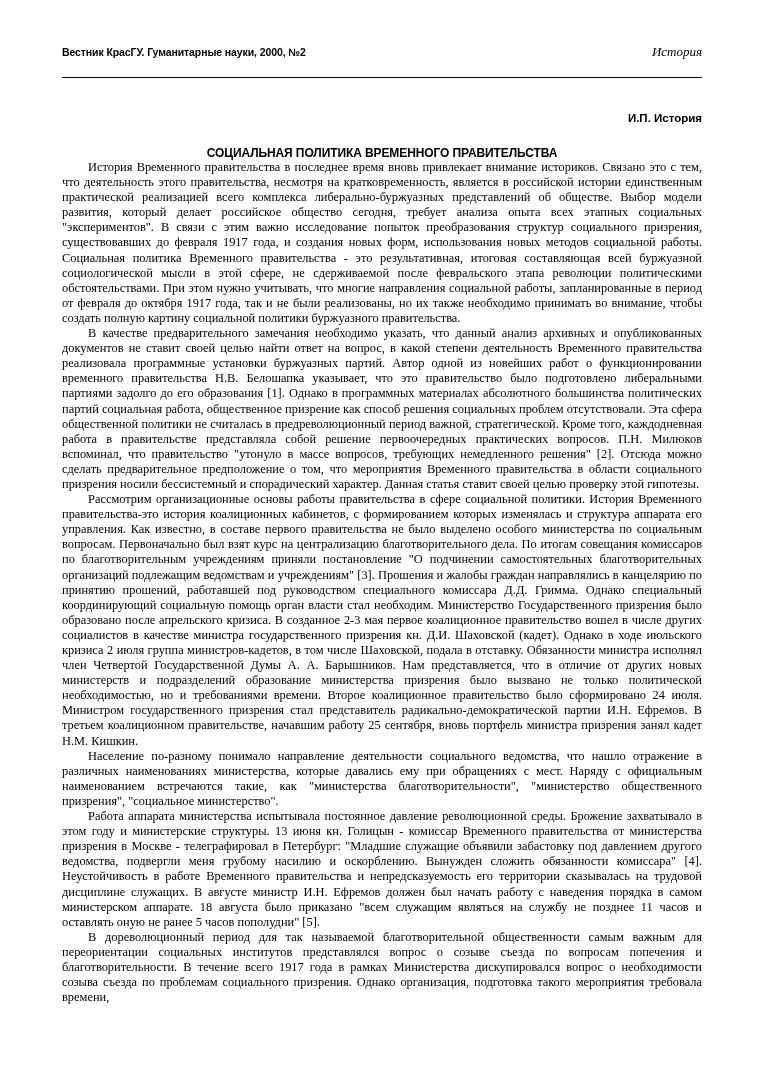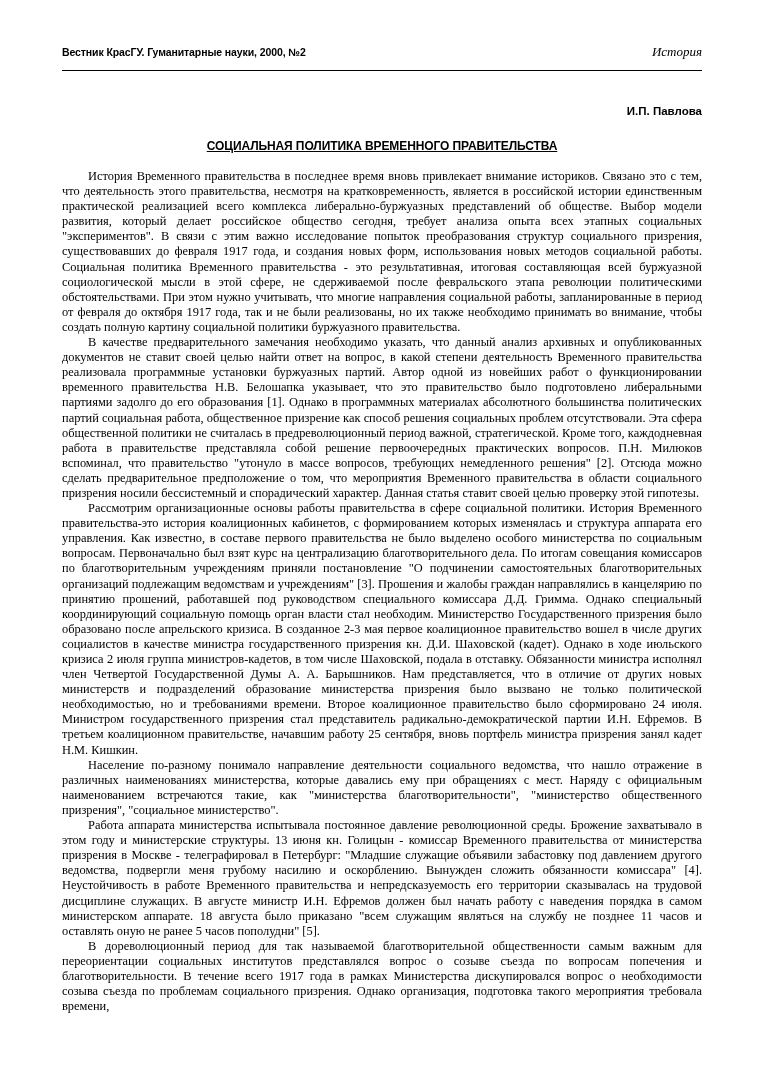--- a/index.html
+++ b/index.html
@@ -19,21 +19,21 @@
     width: 764px;
     height: 1080px;
     box-sizing: border-box;
     padding: 44px 62px 0 62px;
   }
   .header {
     display: flex;
     justify-content: space-between;
     align-items: baseline;
     border-bottom: 1.2px solid #000;
-    padding-bottom: 10px;
+    padding-bottom: 17px;
   }
   .header-left {
     font-family: "Liberation Sans", sans-serif;
     font-size: 10.5px;
     font-weight: bold;
     letter-spacing: -0.1px;
   }
   .header-right {
     font-family: "Liberation Serif", serif;
     font-style: italic;
@@ -46,24 +46,22 @@
     font-size: 11.5px;
     margin-top: 34px;
   }
   .title {
     text-align: center;
     font-family: "Liberation Sans", sans-serif;
     font-weight: bold;
     font-size: 12px;
     margin-top: 22px;
     letter-spacing: -0.1px;
-    text-decoration: underline;
   }
   .body-text {
-    margin-top: 16px;
   }
   .body-text p {
     margin: 0;
     text-align: justify;
     text-indent: 26px;
     font-size: 12.4px;
     line-height: 15.1px;
     hyphens: auto;
     -webkit-hyphens: auto;
   }
@@ -71,21 +69,21 @@
 </head>
 <body>
 
 <div class="page">
 
   <div class="header">
     <div class="header-left">Вестник КрасГУ. Гуманитарные науки, 2000, №2</div>
     <div class="header-right">История</div>
   </div>
 
-  <div class="author">И.П. Павлова</div>
+  <div class="author">И.П. История</div>
 
   <div class="title">СОЦИАЛЬНАЯ ПОЛИТИКА ВРЕМЕННОГО ПРАВИТЕЛЬСТВА</div>
 
   <div class="body-text">
     <p>История Временного правительства в последнее время вновь привлекает внимание историков. Связано это с тем, что деятельность этого правительства, несмотря на кратковременность, является в российской истории единственным практической реализацией всего комплекса либерально-буржуазных представлений об обществе. Выбор модели развития, который делает российское общество сегодня, требует анализа опыта всех этапных социальных "экспериментов". В связи с этим важно исследование попыток преобразования структур социального призрения, существовавших до февраля 1917 года, и создания новых форм, использования новых методов социальной работы. Социальная политика Временного правительства - это результативная, итоговая составляющая всей буржуазной социологической мысли в этой сфере, не сдерживаемой после февральского этапа революции политическими обстоятельствами. При этом нужно учитывать, что многие направления социальной работы, запланированные в период от февраля до октября 1917 года, так и не были реализованы, но их также необходимо принимать во внимание, чтобы создать полную картину социальной политики буржуазного правительства.</p>
     <p>В качестве предварительного замечания необходимо указать, что данный анализ архивных и опубликованных документов не ставит своей целью найти ответ на вопрос, в какой степени деятельность Временного правительства реализовала программные установки буржуазных партий. Автор одной из новейших работ о функционировании временного правительства Н.В. Белошапка указывает, что это правительство было подготовлено либеральными партиями задолго до его образования [1]. Однако в программных материалах абсолютного большинства политических партий социальная работа, общественное призрение как способ решения социальных проблем отсутствовали. Эта сфера общественной политики не считалась в предреволюционный период важной, стратегической. Кроме того, каждодневная работа в правительстве представляла собой решение первоочередных практических вопросов. П.Н. Милюков вспоминал, что правительство "утонуло в массе вопросов, требующих немедленного решения" [2]. Отсюда можно сделать предварительное предположение о том, что мероприятия Временного правительства в области социального призрения носили бессистемный и спорадический характер. Данная статья ставит своей целью проверку этой гипотезы.</p>
     <p>Рассмотрим организационные основы работы правительства в сфере социальной политики. История Временного правительства-это история коалиционных кабинетов, с формированием которых изменялась и структура аппарата его управления. Как известно, в составе первого правительства не было выделено особого министерства по социальным вопросам. Первоначально был взят курс на централизацию благотворительного дела. По итогам совещания комиссаров по благотворительным учреждениям приняли постановление "О подчинении самостоятельных благотворительных организаций подлежащим ведомствам и учреждениям" [3]. Прошения и жалобы граждан направлялись в канцелярию по принятию прошений, работавшей под руководством специального комиссара Д.Д. Гримма. Однако специальный координирующий социальную помощь орган власти стал необходим. Министерство Государственного призрения было образовано после апрельского кризиса. В созданное 2-3 мая первое коалиционное правительство вошел в числе других социалистов в качестве министра государственного призрения кн. Д.И. Шаховской (кадет). Однако в ходе июльского кризиса 2 июля группа министров-кадетов, в том числе Шаховской, подала в отставку. Обязанности министра исполнял член Четвертой Государственной Думы А. А. Барышников. Нам представляется, что в отличие от других новых министерств и подразделений образование министерства призрения было вызвано не только политической необходимостью, но и требованиями времени. Второе коалиционное правительство было сформировано 24 июля. Министром государственного призрения стал представитель радикально-демократической партии И.Н. Ефремов. В третьем коалиционном правительстве, начавшим работу 25 сентября, вновь портфель министра призрения занял кадет Н.М. Кишкин.</p>
     <p>Население по-разному понимало направление деятельности социального ведомства, что нашло отражение в различных наименованиях министерства, которые давались ему при обращениях с мест. Наряду с официальным наименованием встречаются такие, как "министерства благотворительности", "министерство общественного призрения", "социальное министерство".</p>
     <p>Работа аппарата министерства испытывала постоянное давление революционной среды. Брожение захватывало в этом году и министерские структуры. 13 июня кн. Голицын - комиссар Временного правительства от министерства призрения в Москве - телеграфировал в Петербург: "Младшие служащие объявили забастовку под давлением другого ведомства, подвергли меня грубому насилию и оскорблению. Вынужден сложить обязанности комиссара" [4]. Неустойчивость в работе Временного правительства и непредсказуемость его территории сказывалась на трудовой дисциплине служащих. В августе министр И.Н. Ефремов должен был начать работу с наведения порядка в самом министерском аппарате. 18 августа было приказано "всем служащим являться на службу не позднее 11 часов и оставлять оную не ранее 5 часов пополудни" [5].</p>
     <p>В дореволюционный период для так называемой благотворительной общественности самым важным для переориентации социальных институтов представлялся вопрос о созыве съезда по вопросам попечения и благотворительности. В течение всего 1917 года в рамках Министерства дискупировался вопрос о необходимости созыва съезда по проблемам социального призрения. Однако организация, подготовка такого мероприятия требовала времени,</p>

